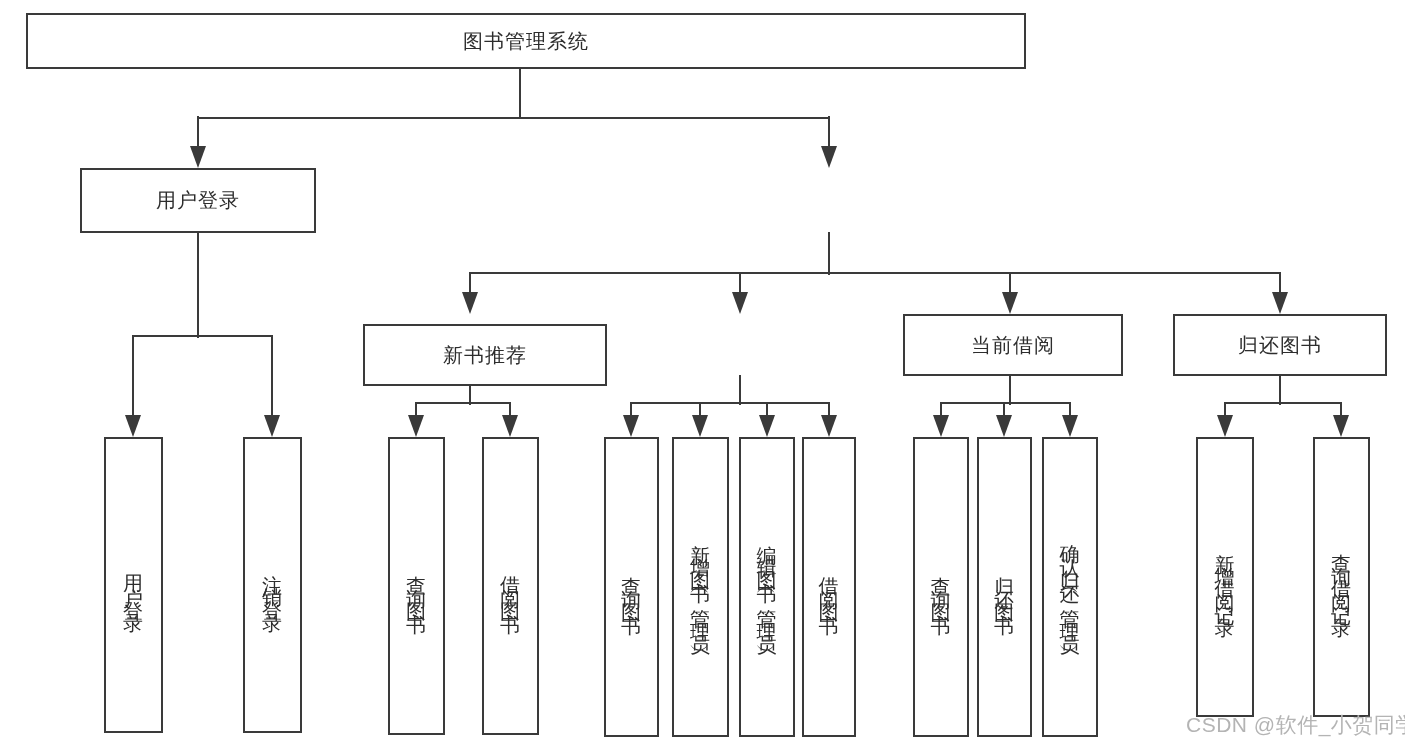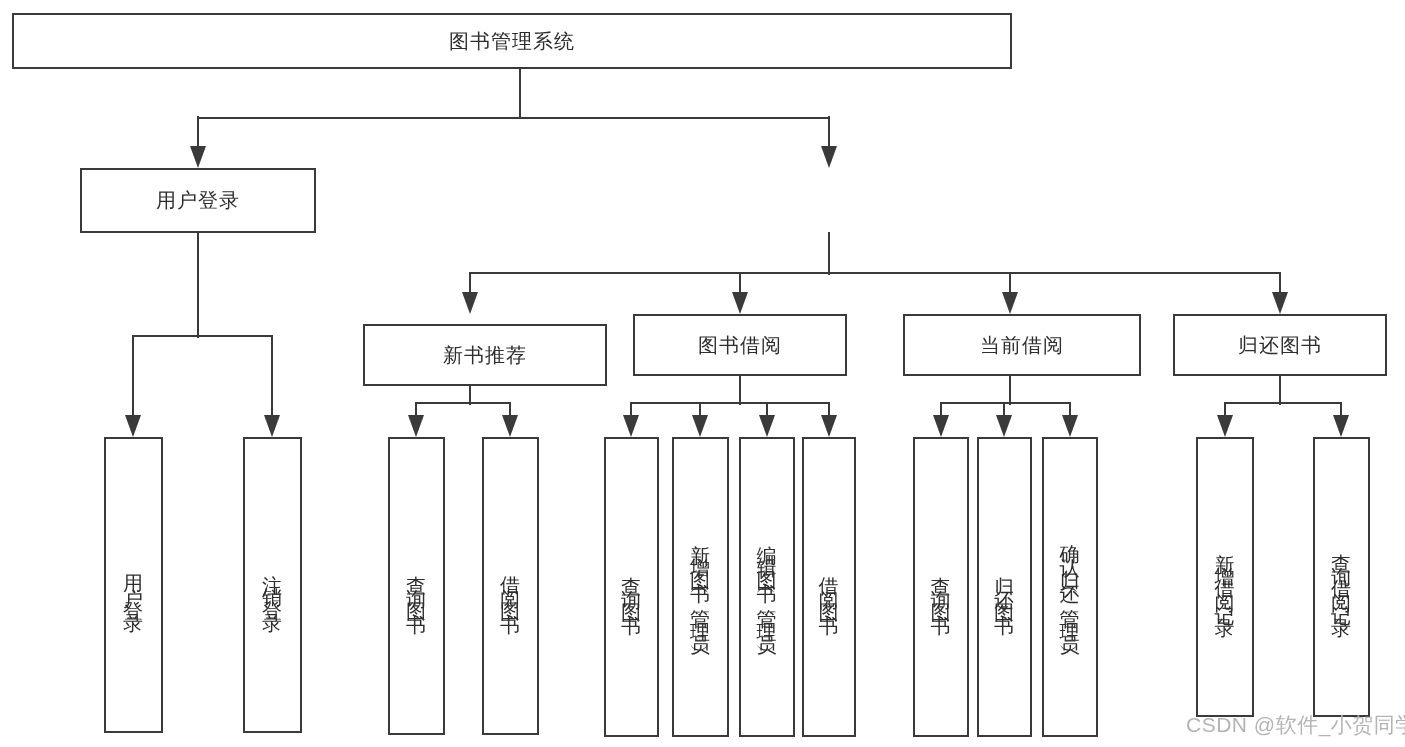--- a/index.html
+++ b/index.html
@@ -70,35 +70,32 @@
       <polygon points="759,415 775,415 767,437"></polygon>
       <polygon points="821,415 837,415 829,437"></polygon>
       <polygon points="933,415 949,415 941,437"></polygon>
       <polygon points="996,415 1012,415 1004,437"></polygon>
       <polygon points="1062,415 1078,415 1070,437"></polygon>
       <polygon points="1217,415 1233,415 1225,437"></polygon>
       <polygon points="1333,415 1349,415 1341,437"></polygon>
     </g>
   </svg>
 
-  <div class="hbox" style="left:12px;top:13px;width:1000px;height:56px">
+  <div class="hbox" style="left:26px;top:13px;width:1000px;height:56px">
     <span class="lbl">图书管理系统</span>
   </div>
 
   <div class="hbox" style="left:80px;top:168px;width:236px;height:65px">
     <span class="lbl">用户登录</span>
   </div>
 
   <div class="hbox" style="left:363px;top:324px;width:244px;height:62px">
     <span class="lbl">新书推荐</span>
   </div>
-  <div class="hbox" style="left:633px;top:314px;width:214px;height:62px">
-    <span class="lbl">图书借阅</span>
-  </div>
-  <div class="hbox" style="left:903px;top:314px;width:238px;height:62px">
+  <div class="hbox" style="left:903px;top:314px;width:220px;height:62px">
     <span class="lbl">当前借阅</span>
   </div>
   <div class="hbox" style="left:1173px;top:314px;width:214px;height:62px">
     <span class="lbl">归还图书</span>
   </div>
 
   <div class="vbox" style="left:104px;top:437px;width:59px;height:296px">
     <span class="lbl">用户登录</span>
   </div>
   <div class="vbox" style="left:243px;top:437px;width:59px;height:296px">

